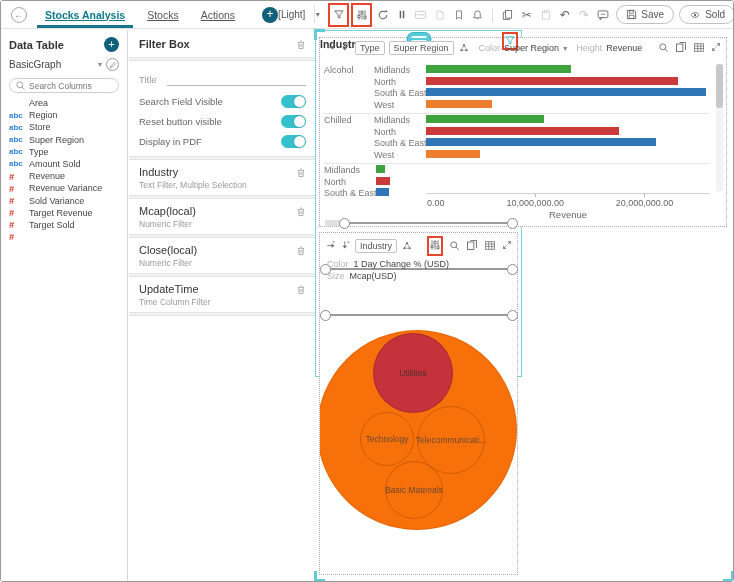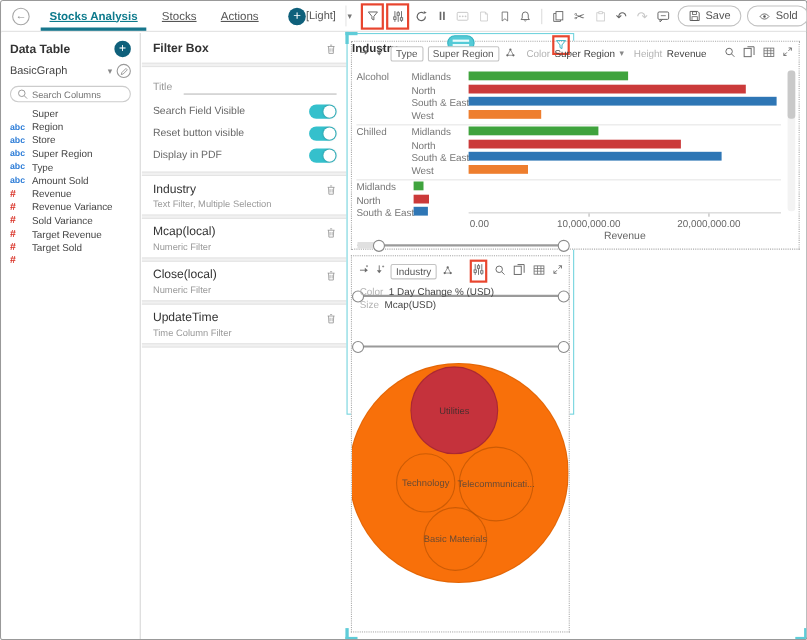--- a/index.html
+++ b/index.html
@@ -262,21 +262,21 @@
           <svg viewBox="0 0 16 16" width="11" height="11">
             <circle cx="7" cy="7" r="4.3" fill="none" stroke="currentColor" stroke-width="1.3"></circle>
             <path d="M10.3 10.3L14 14" stroke="currentColor" stroke-width="1.3"></path>
           </svg>
         </span>
       <input placeholder="Search Columns" style="">
     </div>
     <div id="fields">
         <div class="field">
           <span class="ftype abc">abc</span>
-          <span class="flabel">Super</span>
+          <span class="flabel">Area</span>
         </div>
         <div class="field">
           <span class="ftype abc">abc</span>
           <span class="flabel">Region</span>
         </div>
         <div class="field">
           <span class="ftype abc">abc</span>
           <span class="flabel">Store</span>
         </div>
         <div class="field">

